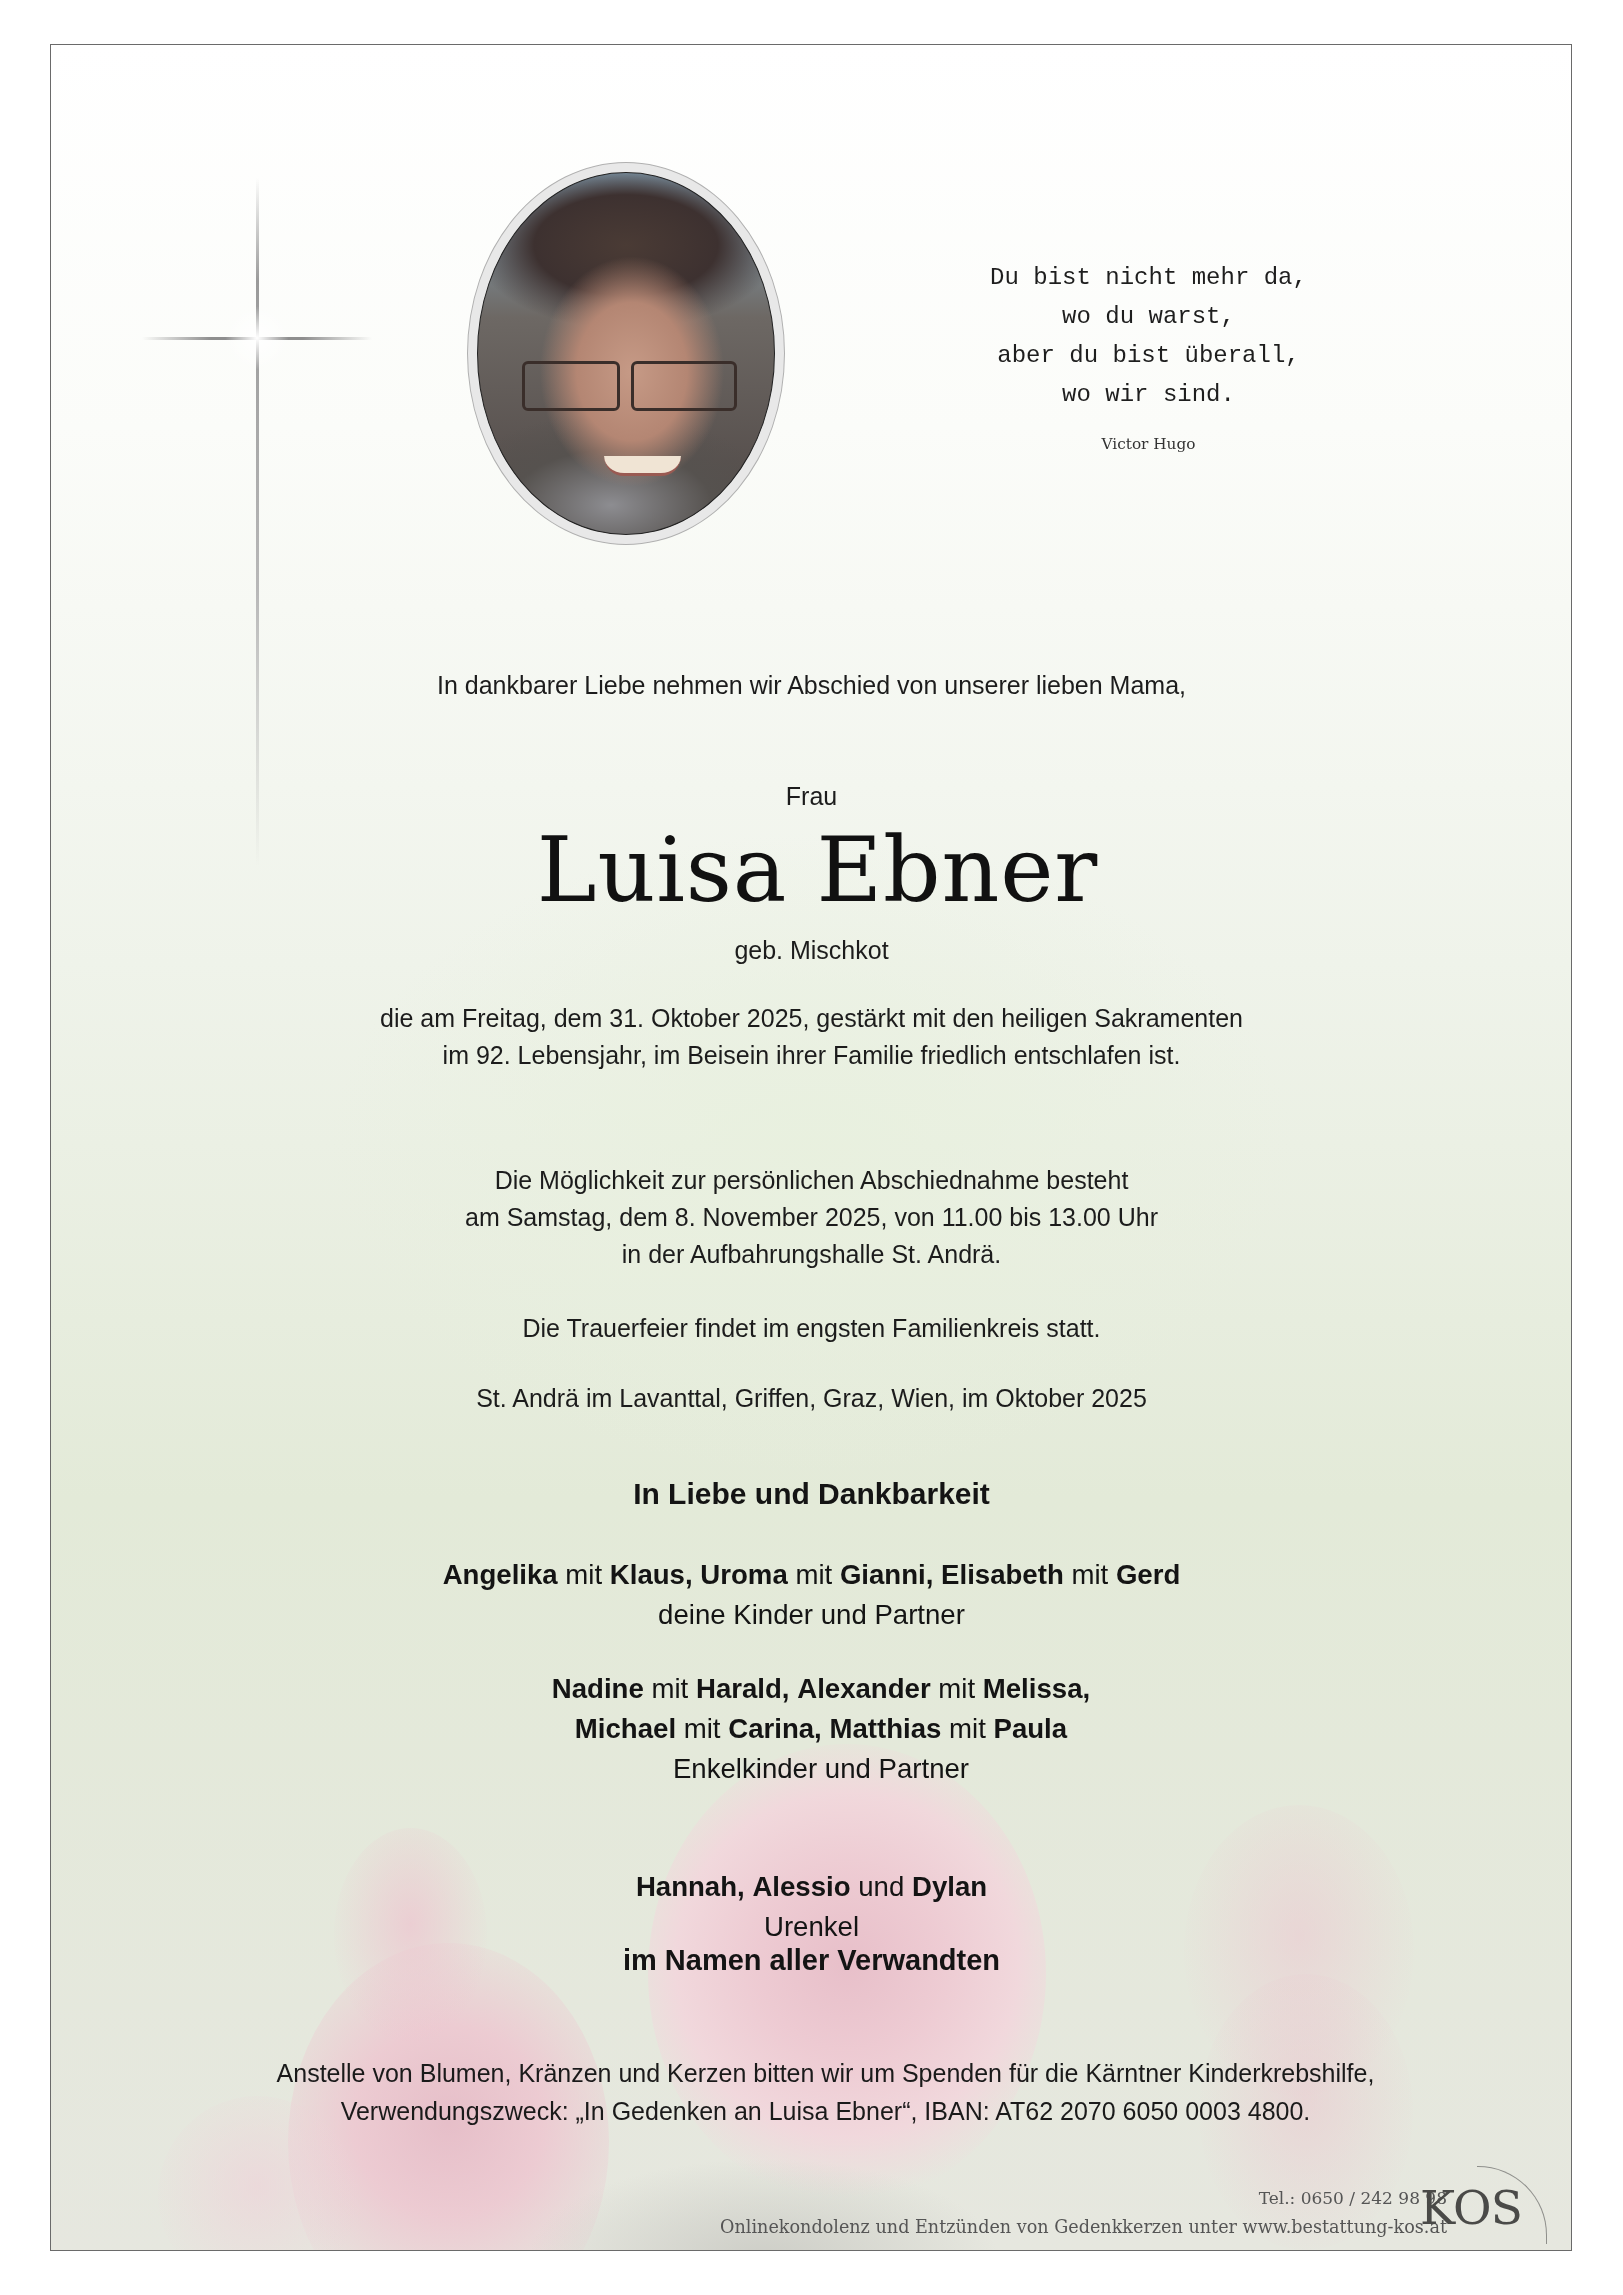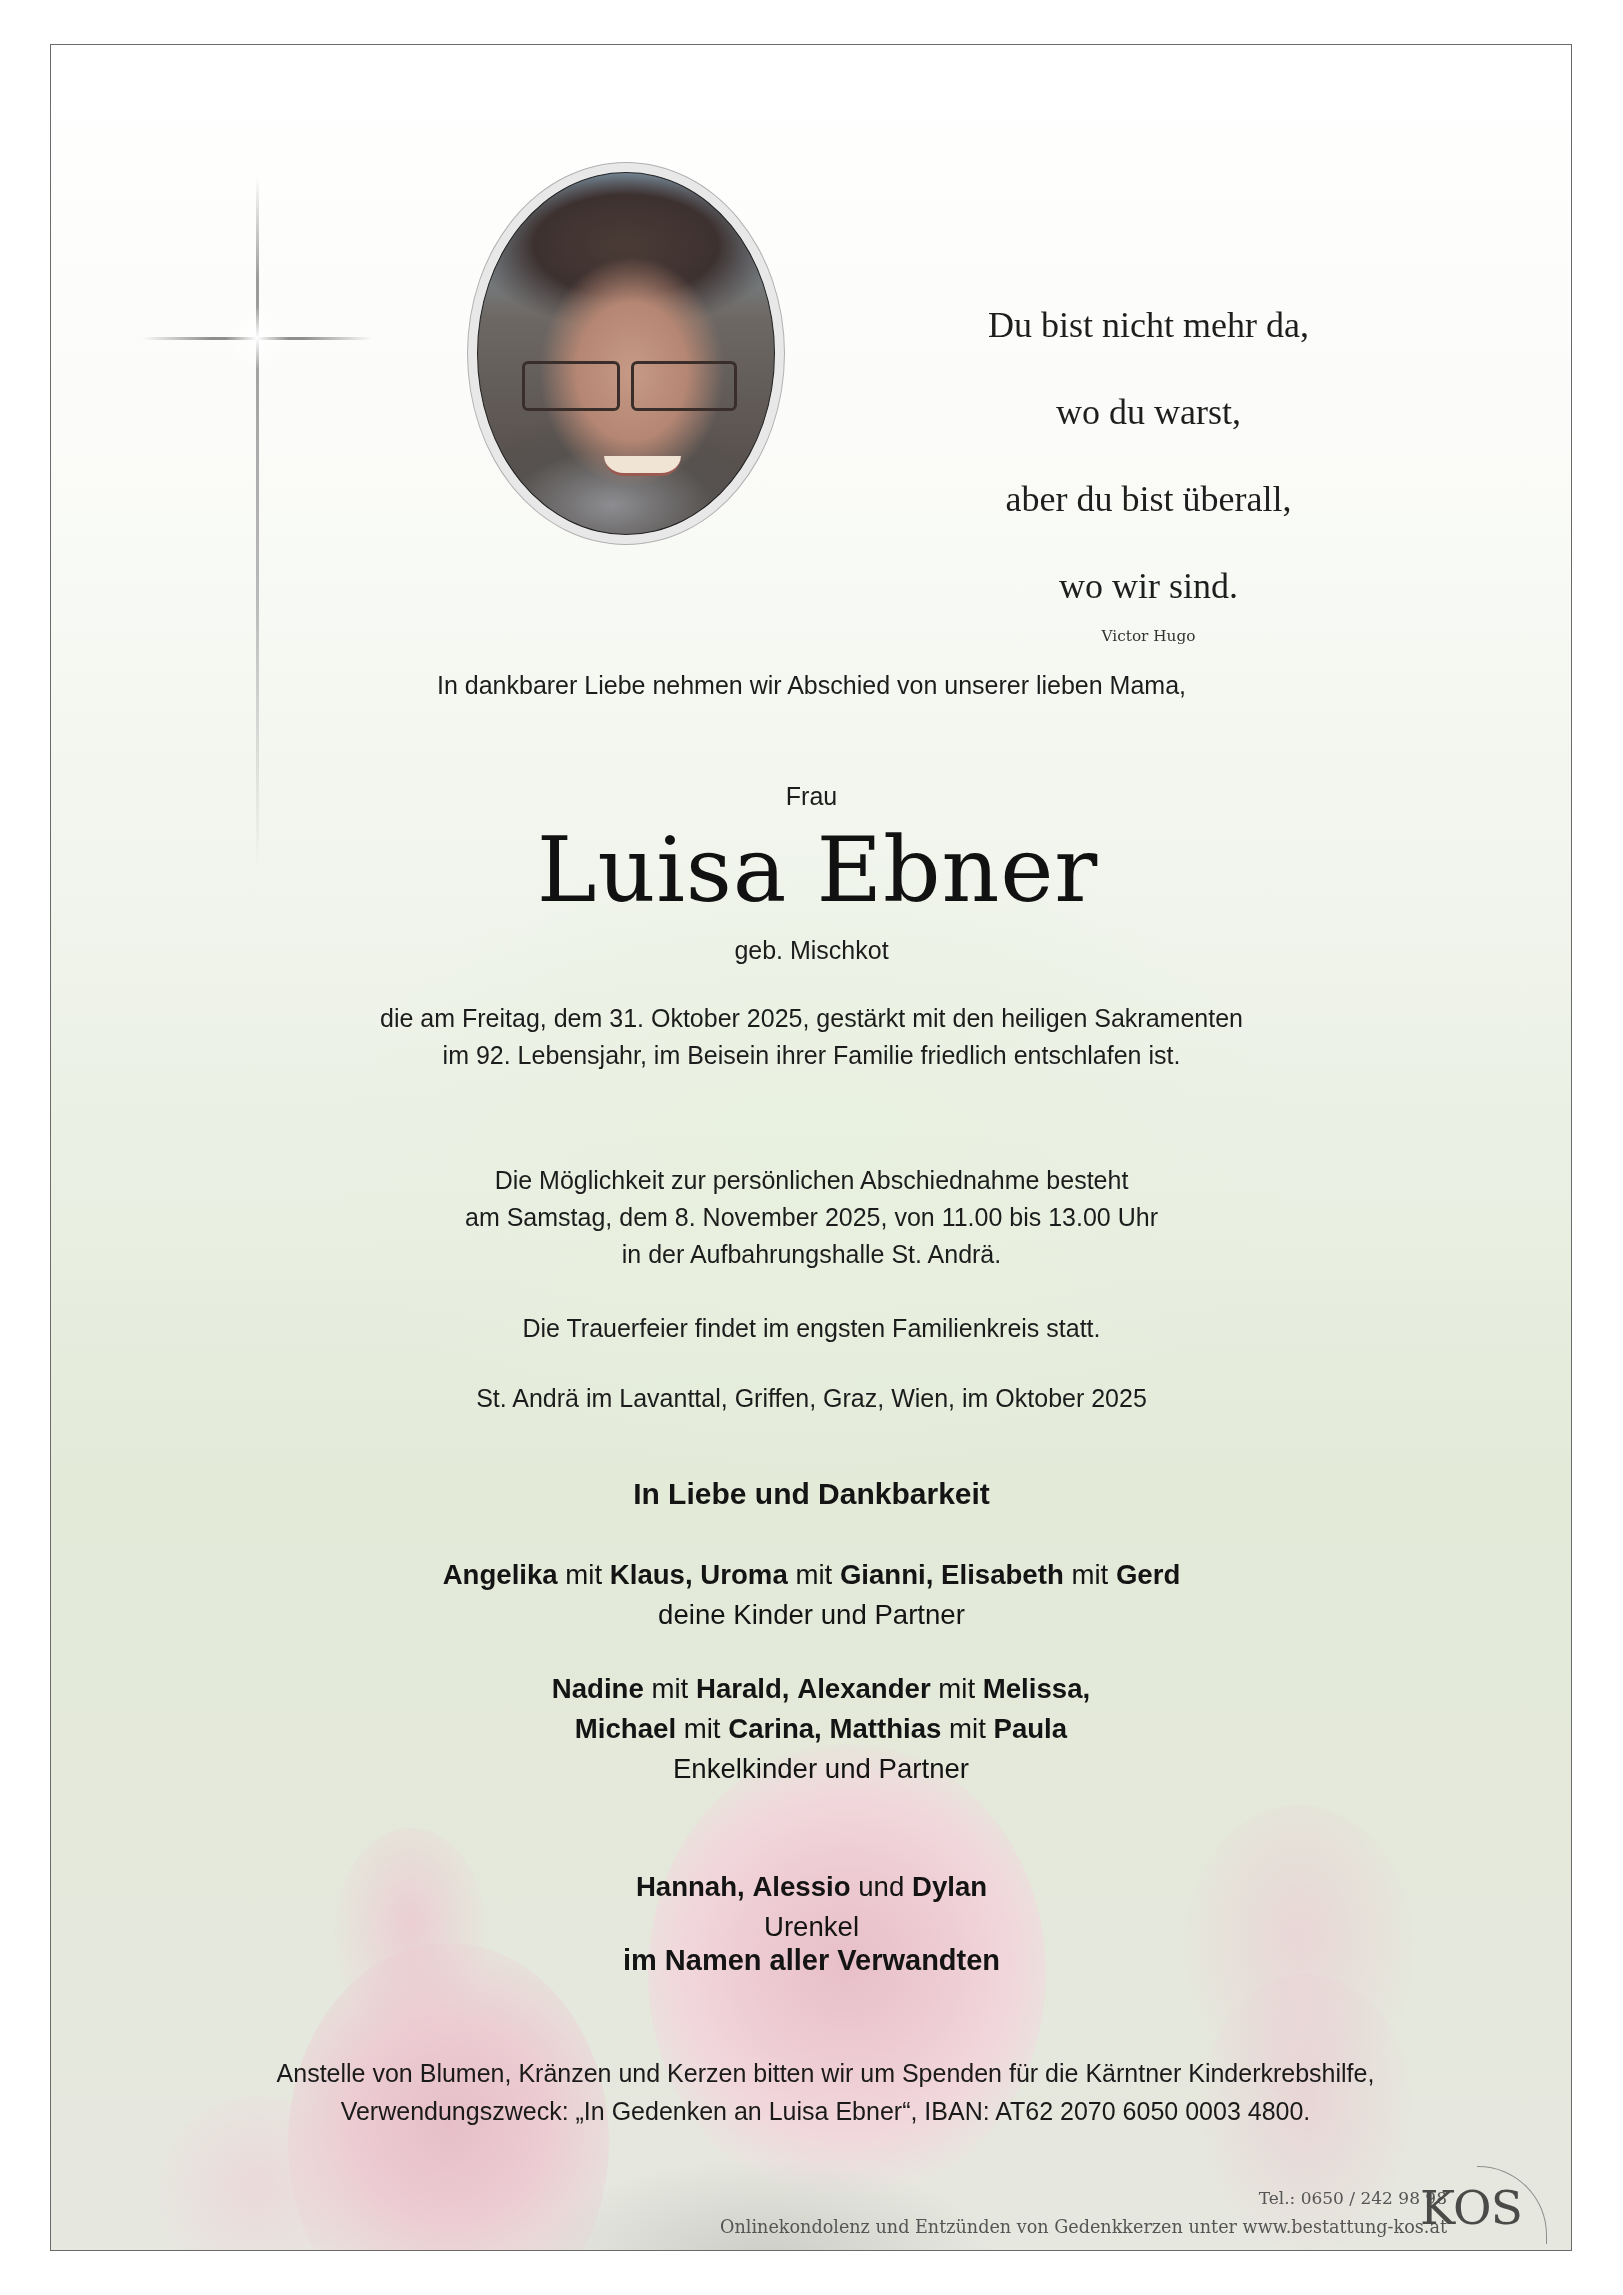--- a/index.html
+++ b/index.html
@@ -51,21 +51,21 @@
       linear-gradient(180deg, #8fb0c6 0%, #6d6864 40%, #4e4644 100%);
   }
   .glasses { position:absolute; top:188px; height:44px; border:3.8px solid #3a2e2a; border-radius:6.1px; }
   .glasses.l { left:44px; width:92px; }
   .glasses.r { left:153px; width:100px; }
   .mouth { position:absolute; left:126px; top:283px; width:77px; height:17px; border-radius:0 0 38px 38px;
     background:#f0e4d4; border-bottom:3.1px solid #9a5a52; }
 
   .t { position:absolute; left:0; right:0; text-align:center; white-space:nowrap; }
   .quote { position:absolute; left:911px; width:475px; text-align:center; }
-  .quote .line { font-family:Liberation Serif, serif; font-size:36px; line-height:39px; color:#1e1e1e;margin-top:48px; }
+  .quote .line { font-family:Liberation Mono, monospace; font-size:24px; line-height:39px; color:#1e1e1e; }
   .quote .author { font-family:"DejaVu Serif", serif; font-size:15.3px; color:#333; margin-top:21px; }
 
   .body-text { font-family:"Liberation Sans", sans-serif; font-size:25px; line-height:37px; color:#1c1c1c; }
   .body-text span { display:block; }
   .name { font-family:"DejaVu Serif", serif; font-size:90px; color:#111; letter-spacing:0.8px; }
   .heading { font-family:"Liberation Sans", sans-serif; font-size:30px; font-weight:bold; color:#141414; }
   .names { font-family:"Liberation Sans", sans-serif; font-size:27.6px; line-height:40px; color:#141414; }
   .names b { font-weight:bold; }
   .names .rel { font-weight:normal; }
   .donation { font-family:"Liberation Sans", sans-serif; font-size:25px; line-height:38px; color:#1a1a1a; }

